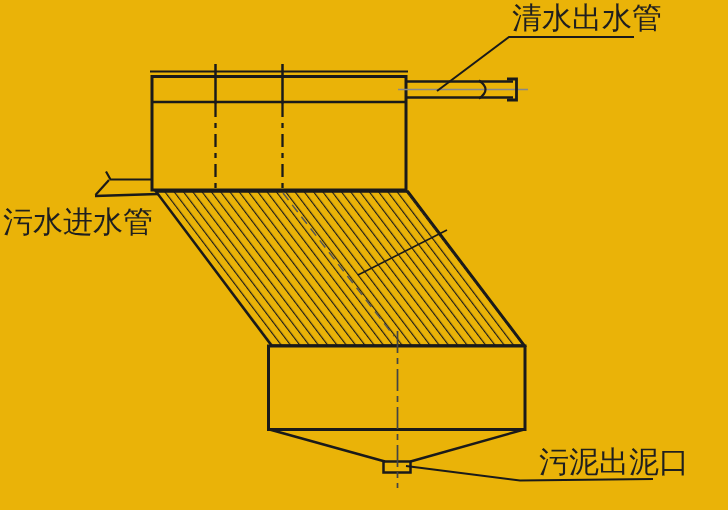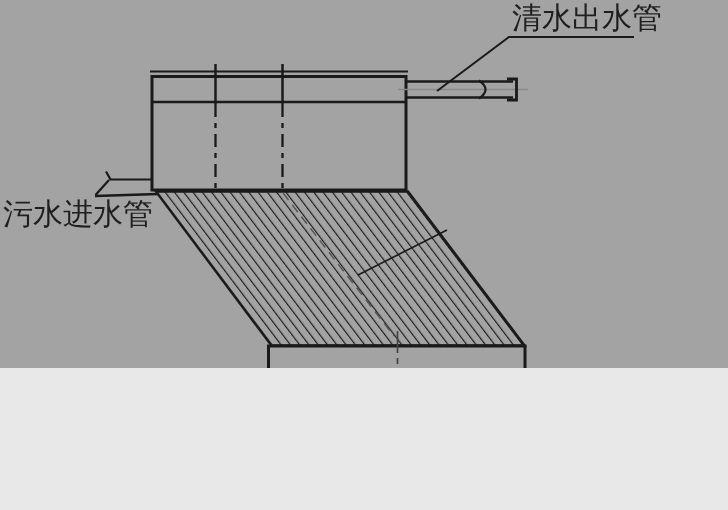--- a/index.html
+++ b/index.html
@@ -1,19 +1,19 @@
 <!DOCTYPE html>
 <html><head>
 <meta charset="utf-8">
 <style>
   html,body{margin:0;padding:0;background:#e8e8e8;}
   #stage{
     position:relative;
-    width:728px;height:368px;
-    background:#a3a3a3;
+    width:728px;height:510px;
+    background:#eab308;
     overflow:hidden;
     font-family:"Liberation Serif","DejaVu Serif",serif;
   }
   #linework{position:absolute;left:0;top:0;width:728px;height:510px;}
   #linework *{fill:none;}
   #linework .hatchfill{fill:url(#plateHatch);}
   .lbl{
     position:absolute;
     color:#1f1f1f;
     font-size:30px;
@@ -75,17 +75,18 @@
 
     <g stroke="#1a1a1a">
       <polyline points="437,91 509,37 634,37" stroke-width="2"></polyline>
       <line x1="358" y1="275" x2="447" y2="230" stroke-width="1.6"></line>
       <polyline points="406,466 520,480.5 653,479" stroke-width="1.8"></polyline>
     </g>
   </svg>
 
   <div class="lbl" style="left:512px;top:2px;">清水出水管</div>
 
-  <div class="lbl" style="left:3px;top:198px;">污水进水管</div>
+  <div class="lbl" style="left:3px;top:206px;">污水进水管</div>
 
 
+  <div class="lbl" style="left:539px;top:446px;">污泥出泥口</div>
 
 </div>
 
 </body></html>

